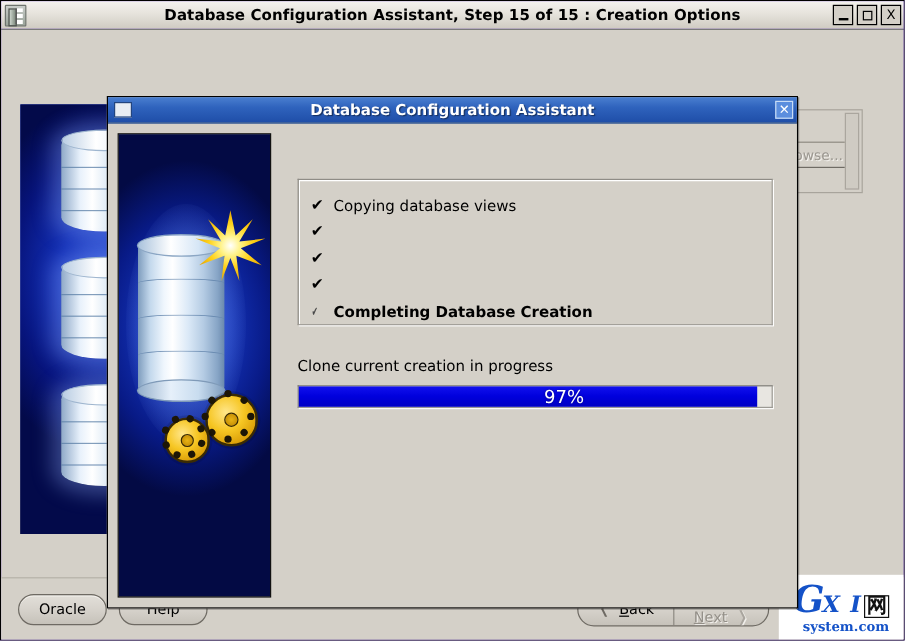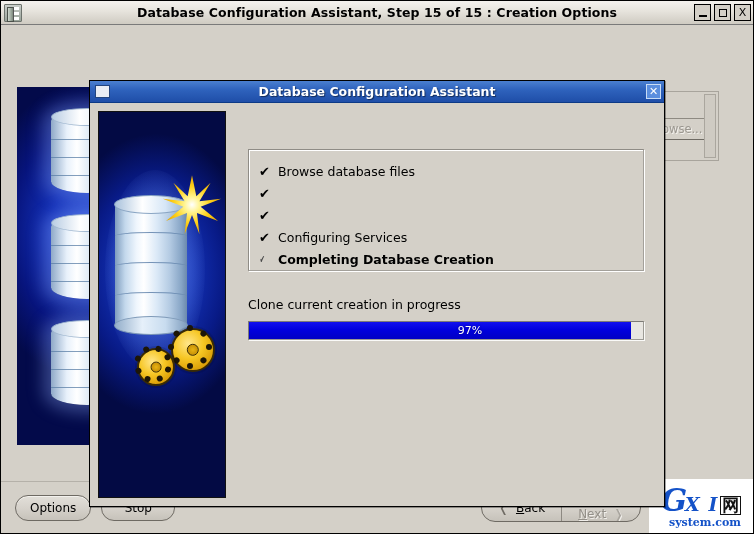--- a/index.html
+++ b/index.html
@@ -461,21 +461,21 @@
     position: absolute;
     left: 0; top: 0; bottom: 0;
     background: linear-gradient(to bottom, #1111ee 0%, #0000dd 48%, #0000c4 100%);
   }
   .progress-label {
     position: absolute;
     left: 0; right: 0; top: 0; bottom: 0;
     display: flex;
     align-items: center;
     justify-content: center;
-    font-size: 11px;
+    font-size: 15px;
     color: #ffffff;
     text-shadow: 0 0 2px rgba(0,0,0,0.4);
     margin-left: 48px;
   }
 
   .log-block {
     margin-top: 16px;
     font-size: 12.5px;
     color: #000;
     line-height: 1.45;
@@ -546,22 +546,22 @@
       </div>
 
       <div class="bg-browse-panel">
         <div class="bg-browse-btn">Browse...</div>
         <div class="bg-browse-scroll"></div>
       </div>
 
       <div class="bg-sep"></div>
 
       <div class="bottom-bar">
-        <div class="pill left-group">Options</div>
-        <div class="pill">Stop</div>
+        <div class="pill left-group">Oracle</div>
+        <div class="pill">Help</div>
 
         <div class="nav-group">
           <div class="nav-btn">
             <span class="chev">❬</span>
             <span class="uline-host"><u>B</u>ack</span>
           </div>
           <div class="nav-sep"></div>
           <div class="nav-btn disabled">
             <span><u>N</u>ext</span>
             <span class="chev">❭</span>
@@ -628,31 +628,30 @@
               <i class="tooth" style="transform:translate(-3px,-3px) rotate(290deg) translateY(-16px)"></i>
               <i class="tooth" style="transform:translate(-3px,-3px) rotate(335deg) translateY(-16px)"></i>
             </div>
           </div>
 
           <div class="content">
 
             <div class="checklist">
               <div class="check-row">
                 <span class="check-mark">✔</span>
-                <span>Browse database files</span>
+                <span>Copying database views</span>
               </div>
               <div class="check-row">
                 <span class="check-mark">✔</span>
               </div>
               <div class="check-row">
                 <span class="check-mark">✔</span>
               </div>
               <div class="check-row">
                 <span class="check-mark">✔</span>
-                <span>Configuring Services</span>
               </div>
               <div class="check-row current">
                 <span class="check-mark">✔</span>
                 <span>Completing Database Creation</span>
               </div>
             </div>
 
             <div class="status-text">Clone current creation in progress</div>
 
             <div class="progress-wrap">

